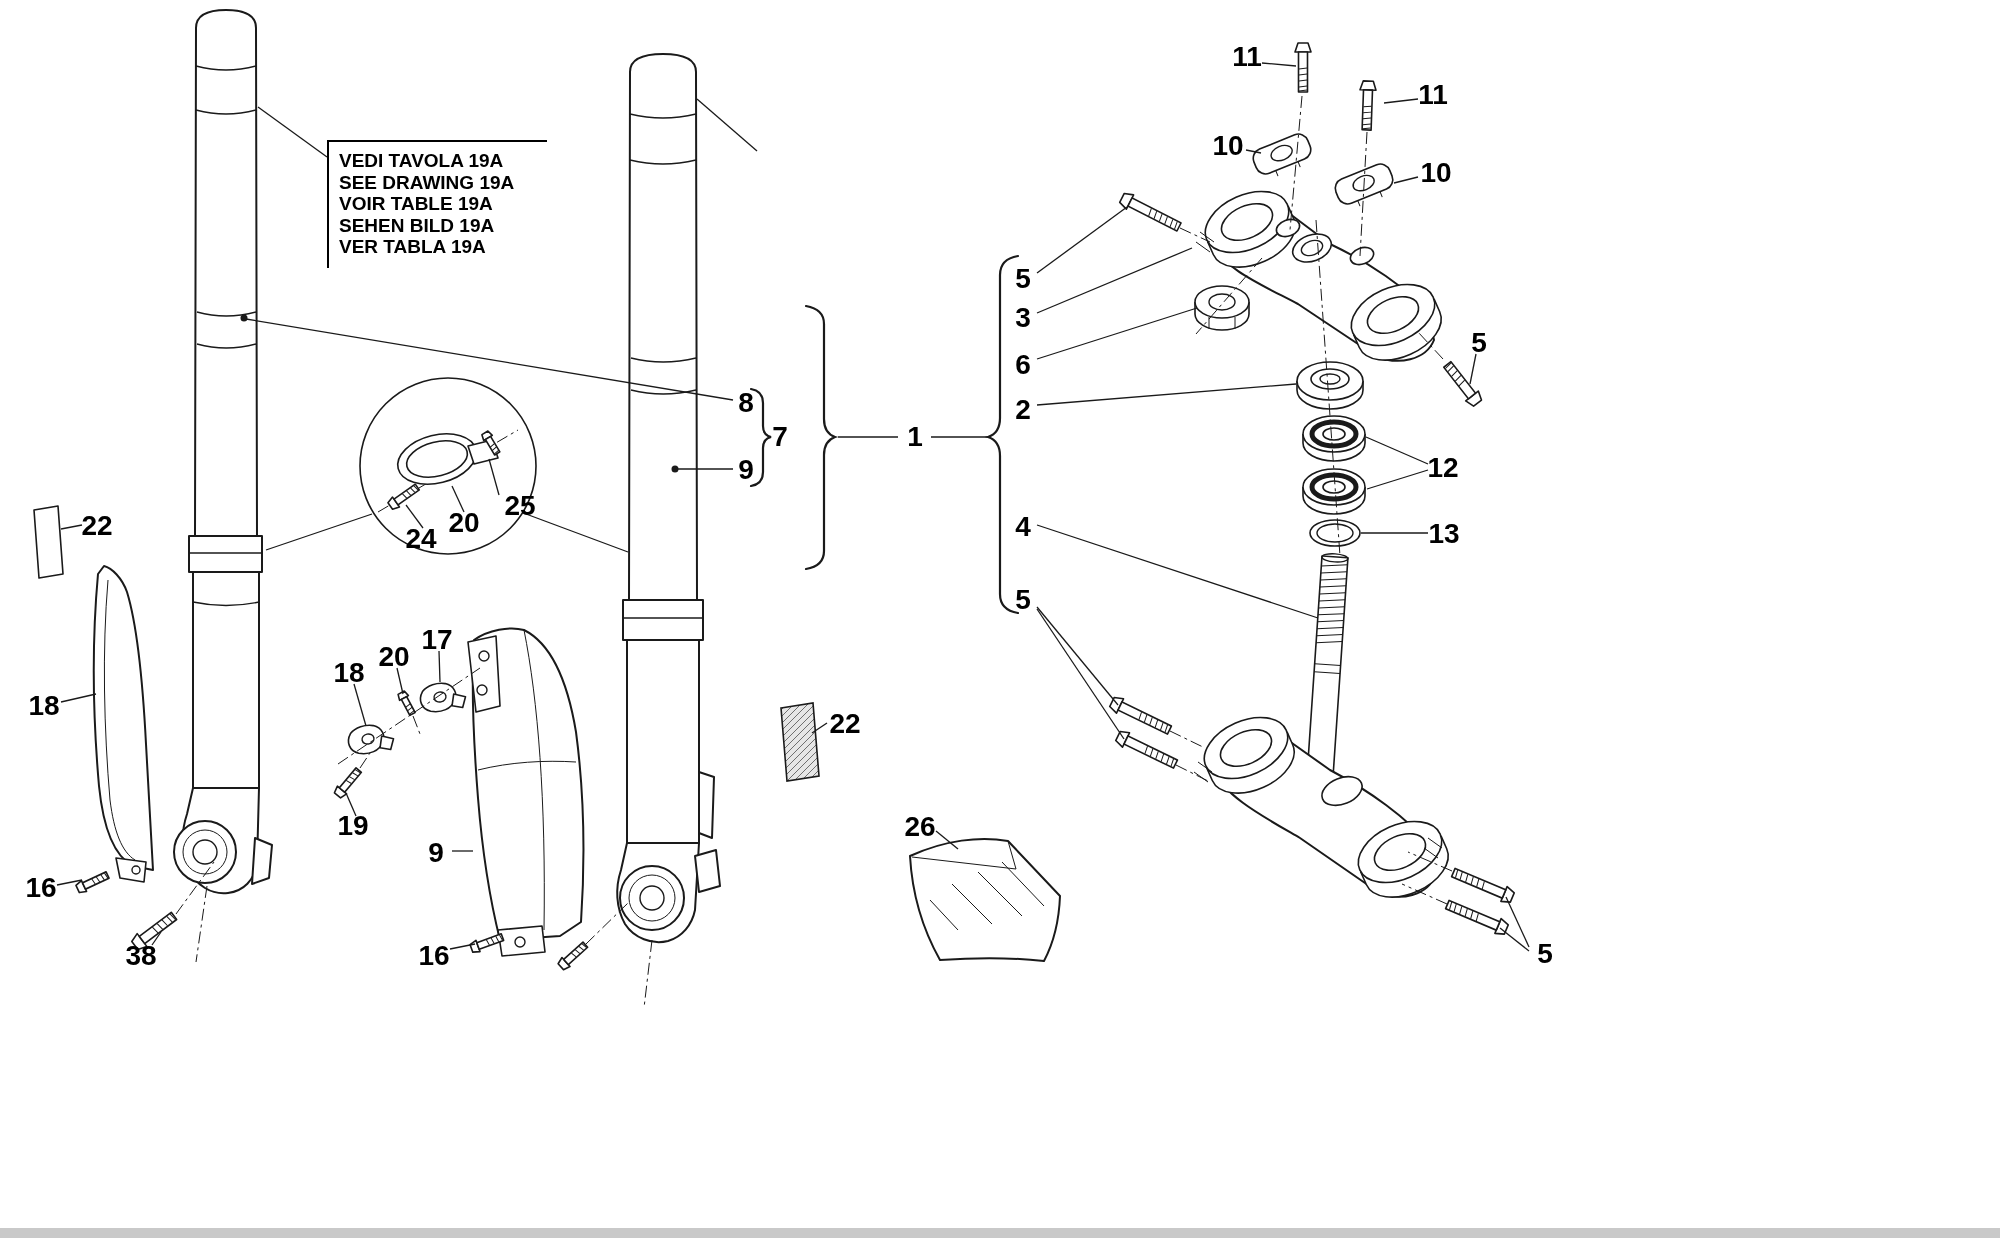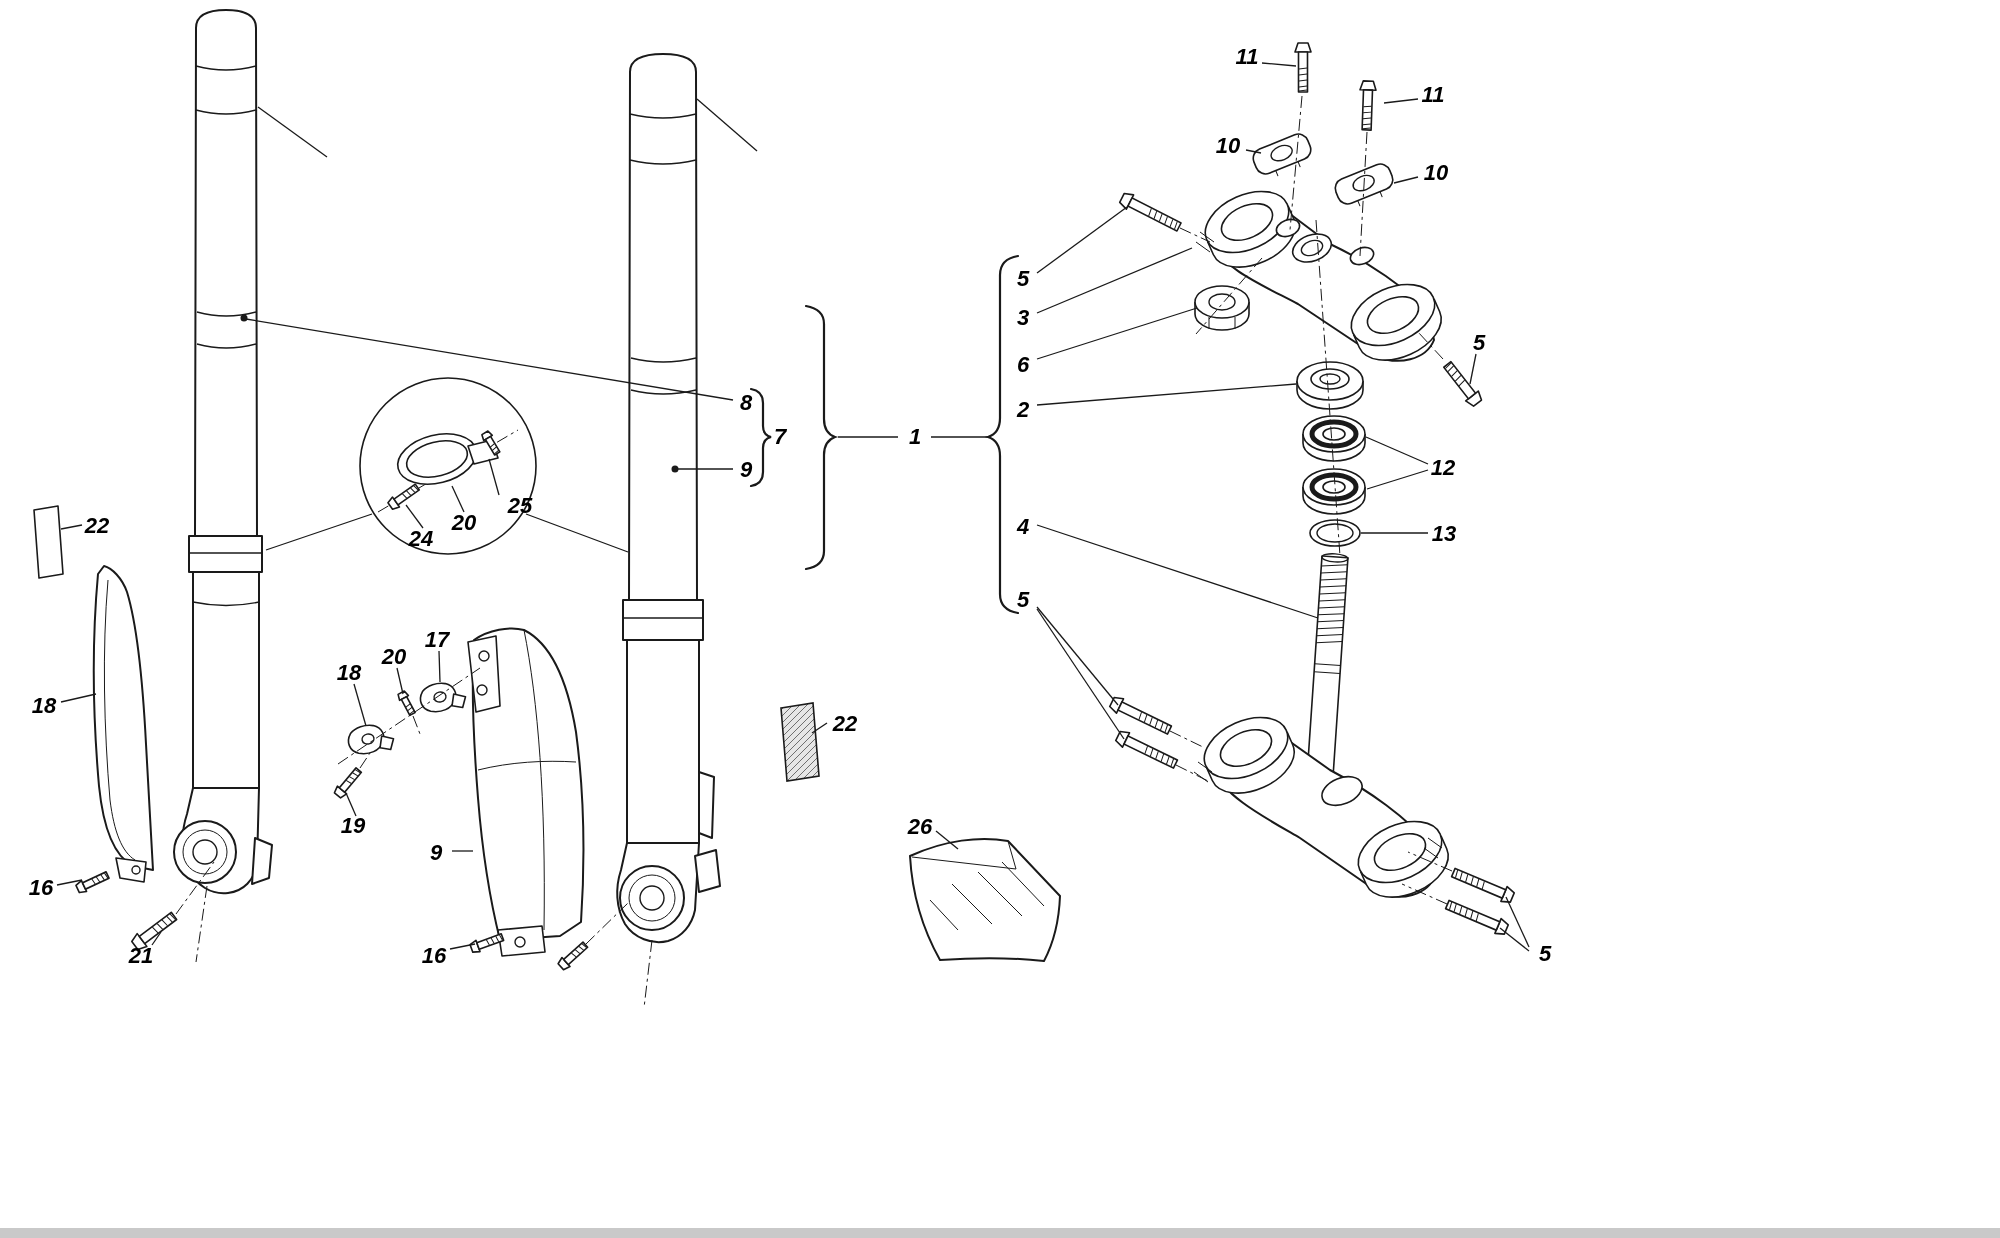--- a/index.html
+++ b/index.html
@@ -10,22 +10,22 @@
   .o  {fill:#ffffff;stroke:#1a1a1a;stroke-width:2;stroke-linejoin:round;}
   .o1 {fill:#ffffff;stroke:#1a1a1a;stroke-width:1.6;stroke-linejoin:round;}
   .t  {fill:none;stroke:#1a1a1a;stroke-width:1.4;}
   .th {fill:none;stroke:#1a1a1a;stroke-width:1;}
   .ld {fill:none;stroke:#1a1a1a;stroke-width:1.3;}
   .dd {fill:none;stroke:#1a1a1a;stroke-width:1;stroke-dasharray:12 4 3 4;}
   .ring{fill:none;stroke:#1a1a1a;stroke-width:5;}
   .dot{fill:#1a1a1a;stroke:none;}
   .brace{fill:none;stroke:#1a1a1a;stroke-width:2.2;stroke-linecap:round;}
   
-  .callout{position:absolute;transform:translate(-50%,-50%);font-weight:700;font-size:22px;
-           line-height:1;white-space:nowrap;font-style:italic;}
+  .callout{position:absolute;transform:translate(-50%,-50%);font-weight:700;font-size:28px;
+           line-height:1;white-space:nowrap;}
   .note{position:absolute;border-top:2px solid #000;border-left:2px solid #000;
         padding:8px 8px 10px 10px;width:200px;font-weight:700;font-size:19px;line-height:21.5px;}
   .note span{display:block;white-space:nowrap;}
   .footer-strip{position:absolute;left:0;bottom:0;width:100%;height:10px;background:#c9c9c9;}
 </style>
 </head>
 <body>
 
 <div class="stage">
 
@@ -288,20 +288,27 @@
     <path class="ld" d="M450,949 L475,944"></path>
     <path class="ld" d="M82,525 L61,529"></path>
     <path class="ld" d="M61,702 L96,694"></path>
     <path class="ld" d="M57,885 L82,880"></path>
     <path class="ld" d="M152,945 L161,932"></path>
     <path class="ld" d="M827,723 L812,733"></path>
     <path class="ld" d="M936,831 L958,849"></path>
   </g>
 </svg>
 
+<div class="note" style="left:327px;top:140px">
+  <span>VEDI TAVOLA 19A</span>
+  <span>SEE DRAWING 19A</span>
+  <span>VOIR TABLE 19A</span>
+  <span>SEHEN BILD 19A</span>
+  <span>VER TABLA 19A</span>
+</div>
 
 <div class="callout" style="left:1247px;top:57px">11</div>
 <div class="callout" style="left:1433px;top:95px">11</div>
 <div class="callout" style="left:1228px;top:146px">10</div>
 <div class="callout" style="left:1436px;top:173px">10</div>
 <div class="callout" style="left:1023px;top:279px">5</div>
 <div class="callout" style="left:1023px;top:318px">3</div>
 <div class="callout" style="left:1023px;top:365px">6</div>
 <div class="callout" style="left:1023px;top:410px">2</div>
 <div class="callout" style="left:1479px;top:343px">5</div>
@@ -309,21 +316,21 @@
 <div class="callout" style="left:1444px;top:534px">13</div>
 <div class="callout" style="left:1023px;top:527px">4</div>
 <div class="callout" style="left:1023px;top:600px">5</div>
 <div class="callout" style="left:915px;top:437px">1</div>
 <div class="callout" style="left:780px;top:437px">7</div>
 <div class="callout" style="left:746px;top:403px">8</div>
 <div class="callout" style="left:746px;top:470px">9</div>
 <div class="callout" style="left:97px;top:526px">22</div>
 <div class="callout" style="left:44px;top:706px">18</div>
 <div class="callout" style="left:41px;top:888px">16</div>
-<div class="callout" style="left:141px;top:956px">21</div>
+<div class="callout" style="left:141px;top:956px">38</div>
 <div class="callout" style="left:349px;top:673px">18</div>
 <div class="callout" style="left:394px;top:657px">20</div>
 <div class="callout" style="left:437px;top:640px">17</div>
 <div class="callout" style="left:353px;top:826px">19</div>
 <div class="callout" style="left:436px;top:853px">9</div>
 <div class="callout" style="left:421px;top:539px">24</div>
 <div class="callout" style="left:464px;top:523px">20</div>
 <div class="callout" style="left:520px;top:506px">25</div>
 <div class="callout" style="left:434px;top:956px">16</div>
 <div class="callout" style="left:845px;top:724px">22</div>

